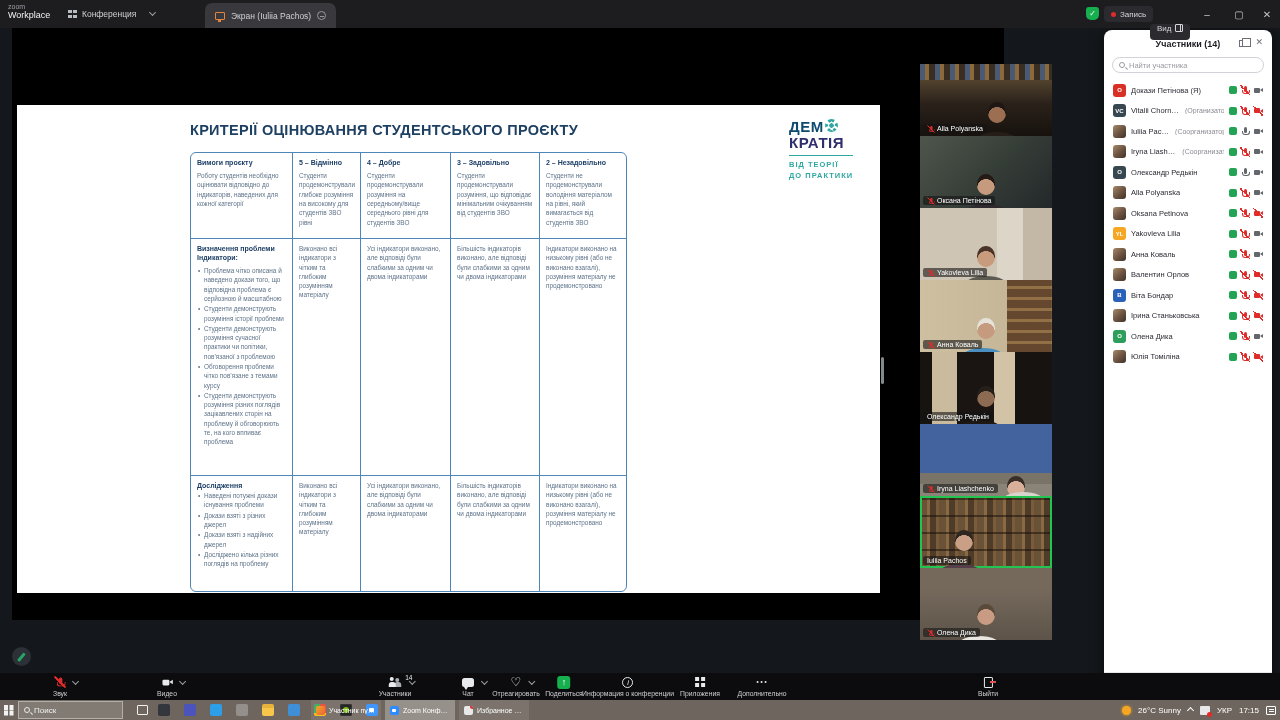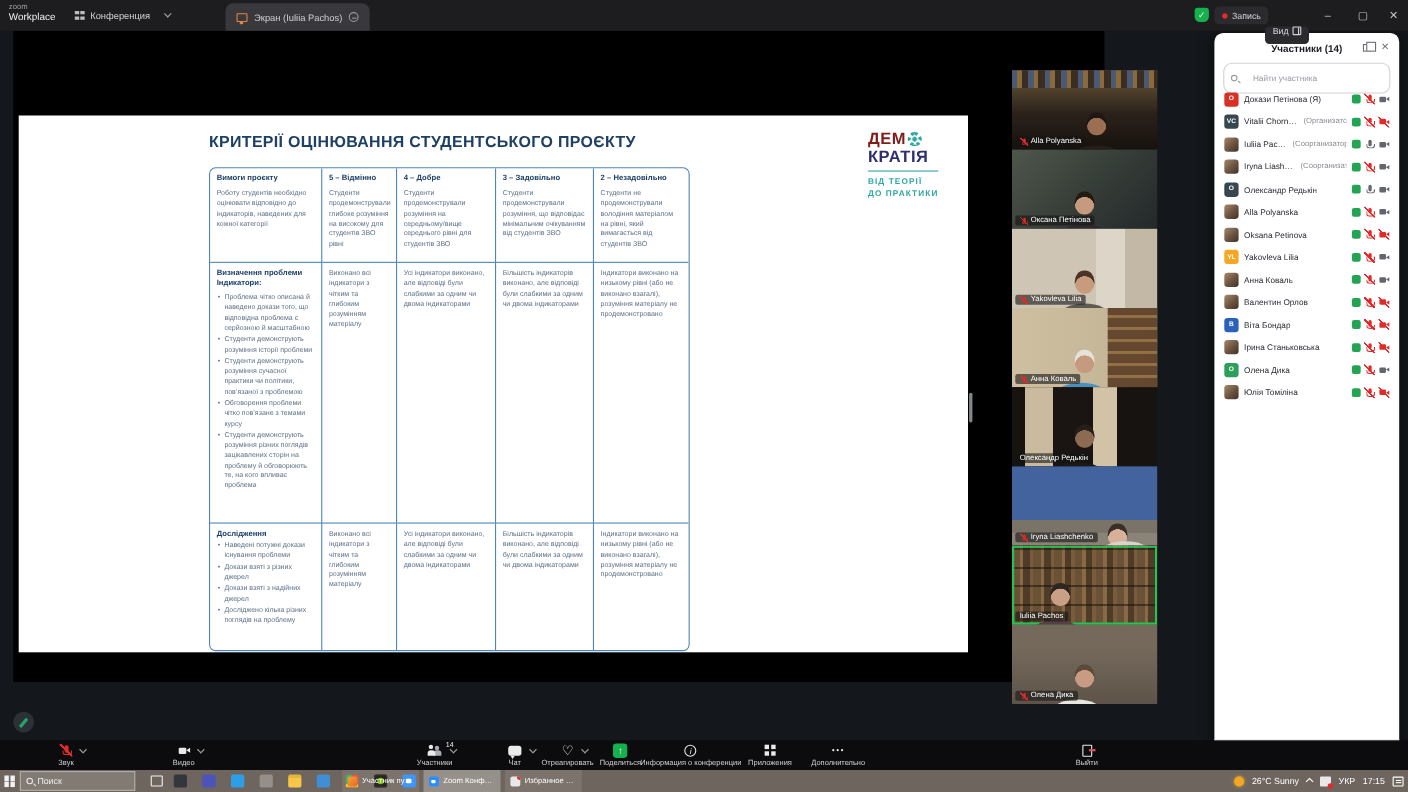--- a/index.html
+++ b/index.html
@@ -31,21 +31,21 @@
 .layout-ic::after{content:"";position:absolute;left:4px;top:0;width:1px;height:6px;background:#d6d6da}
 .winctl{position:absolute;top:0;height:28px;display:flex;align-items:center;justify-content:center;width:30px;color:#c3c3c8;font-size:10px}
 .wmin{left:1192px}.wmax{left:1224px}.wclose{left:1252px}
 
 
 .main{position:absolute;left:0;top:28px;width:1280px;height:645px;background:#14171b}
 .share-bg{position:absolute;left:12px;top:0;width:992px;height:592px;background:#000}
 .doc{position:absolute;left:5px;top:77px;width:863px;height:488px;background:#fff}
 .doc-title{position:absolute;left:173px;top:17px;font-size:14.5px;font-weight:bold;letter-spacing:.3px;color:#1e4063}
 .logo{position:absolute;left:772px;top:14px;width:72px}
-.logo .l1{font-size:15px;font-weight:bold;color:#7f1d1d;letter-spacing:.5px;line-height:1.05;display:flex;align-items:center}
+.logo .l1{font-size:15px;font-weight:bold;color:#0c4a6e;letter-spacing:.5px;line-height:1.05;display:flex;align-items:flex-start}
 .gear{width:13px;height:13px;border:3px dotted #2fa8a2;border-radius:50%;margin-left:1px;background:radial-gradient(circle,#2fa8a2 0 2px,transparent 2.5px)}
 .logo .l2{font-size:15px;font-weight:bold;color:#2f2e6e;letter-spacing:.5px;line-height:1.05}
 .logo hr{border:none;border-top:1.5px solid #2fa8a2;margin:4px 0 3px;width:64px}
 .logo .s1{font-size:7.5px;font-weight:bold;color:#2fa8a2;letter-spacing:1px;line-height:1.5}
 .table{position:absolute;left:173px;top:47px;width:437px;height:440px;display:grid;grid-template-columns:102px 68px 90px 89px 86px;grid-template-rows:86px 237px 117px;border:1px solid #4e86b8;border-radius:6px;overflow:hidden}
 .tc{border-right:1px solid #4e86b8;border-bottom:1px solid #4e86b8;padding:5px 6px;overflow:hidden}
 .tc:nth-child(5n){border-right:none}
 .tc:nth-child(n+11){border-bottom:none}
 .tc h4{font-size:7px;color:#1d3f66;margin-bottom:4px;line-height:1.3}
 .tc p,.tc li{font-size:6.4px;color:#5e7389;line-height:1.45}
@@ -90,21 +90,21 @@
 .ic.muted,.ic.off{color:#e02b2b;background:linear-gradient(45deg,transparent 45%,#e02b2b 45% 55%,transparent 55%)}
 .vlabel .ic{transform:scale(.75);margin:-2px -1px}
 .ic.white{color:#e8eaed}
 
 
 .panel{position:absolute;left:1104px;top:2px;width:168px;height:668px;background:#fff;border-radius:8px;box-shadow:0 3px 14px rgba(0,0,0,.55);z-index:30}
 .ptitle{position:absolute;left:0;top:9px;width:100%;text-align:center;font-size:9px;font-weight:bold;color:#1c1c22}
 .popout{position:absolute;right:26px;top:10px;width:7px;height:7px;border:1px solid #6e6e76}
 .popout::after{content:"";position:absolute;left:2px;top:-3px;width:7px;height:7px;border:1px solid #6e6e76;background:#fff}
 .pclose{position:absolute;right:9px;top:7px;font-size:9px;color:#6e6e76}
-.psearch{position:absolute;left:8px;top:27px;width:152px;height:28px;border:1px solid #d2d2d8;border-radius:8px;display:flex;align-items:center;gap:14px;padding:0 6px}
+.psearch{position:absolute;left:8px;top:27px;width:152px;height:16px;border:1px solid #d2d2d8;border-radius:8px;display:flex;align-items:center;gap:4px;padding:0 6px}
 .lens{width:6px;height:6px;border:1.2px solid #9a9aa2;border-radius:50%;position:relative;flex:none}
 .lens::after{content:"";position:absolute;left:4.5px;top:4.5px;width:3px;height:1.2px;background:#9a9aa2;transform:rotate(45deg)}
 .psearch input{border:none;outline:none;width:100%;font-size:7.5px;color:#333;background:transparent}
 .psearch input::placeholder{color:#9a9aa2}
 .plist{position:absolute;left:2px;top:50px;right:2px}
 .prow{height:20.5px;display:flex;align-items:center;gap:5px;padding:0 7px}
 .avatar{width:13px;height:13px;border-radius:3px;background:#888;color:#fff;font-size:6px;font-weight:bold;display:flex;align-items:center;justify-content:center;flex:none}
 .avatar.photo{background:linear-gradient(135deg,#a78a6a 0,#6b5240 55%,#3f3228 100%)}
 .pname{font-size:7.5px;color:#2a2a33;white-space:nowrap;overflow:hidden;text-overflow:ellipsis;max-width:86px}
 .prole{font-size:7px;color:#8a8a93;white-space:nowrap;overflow:hidden;max-width:52px}

